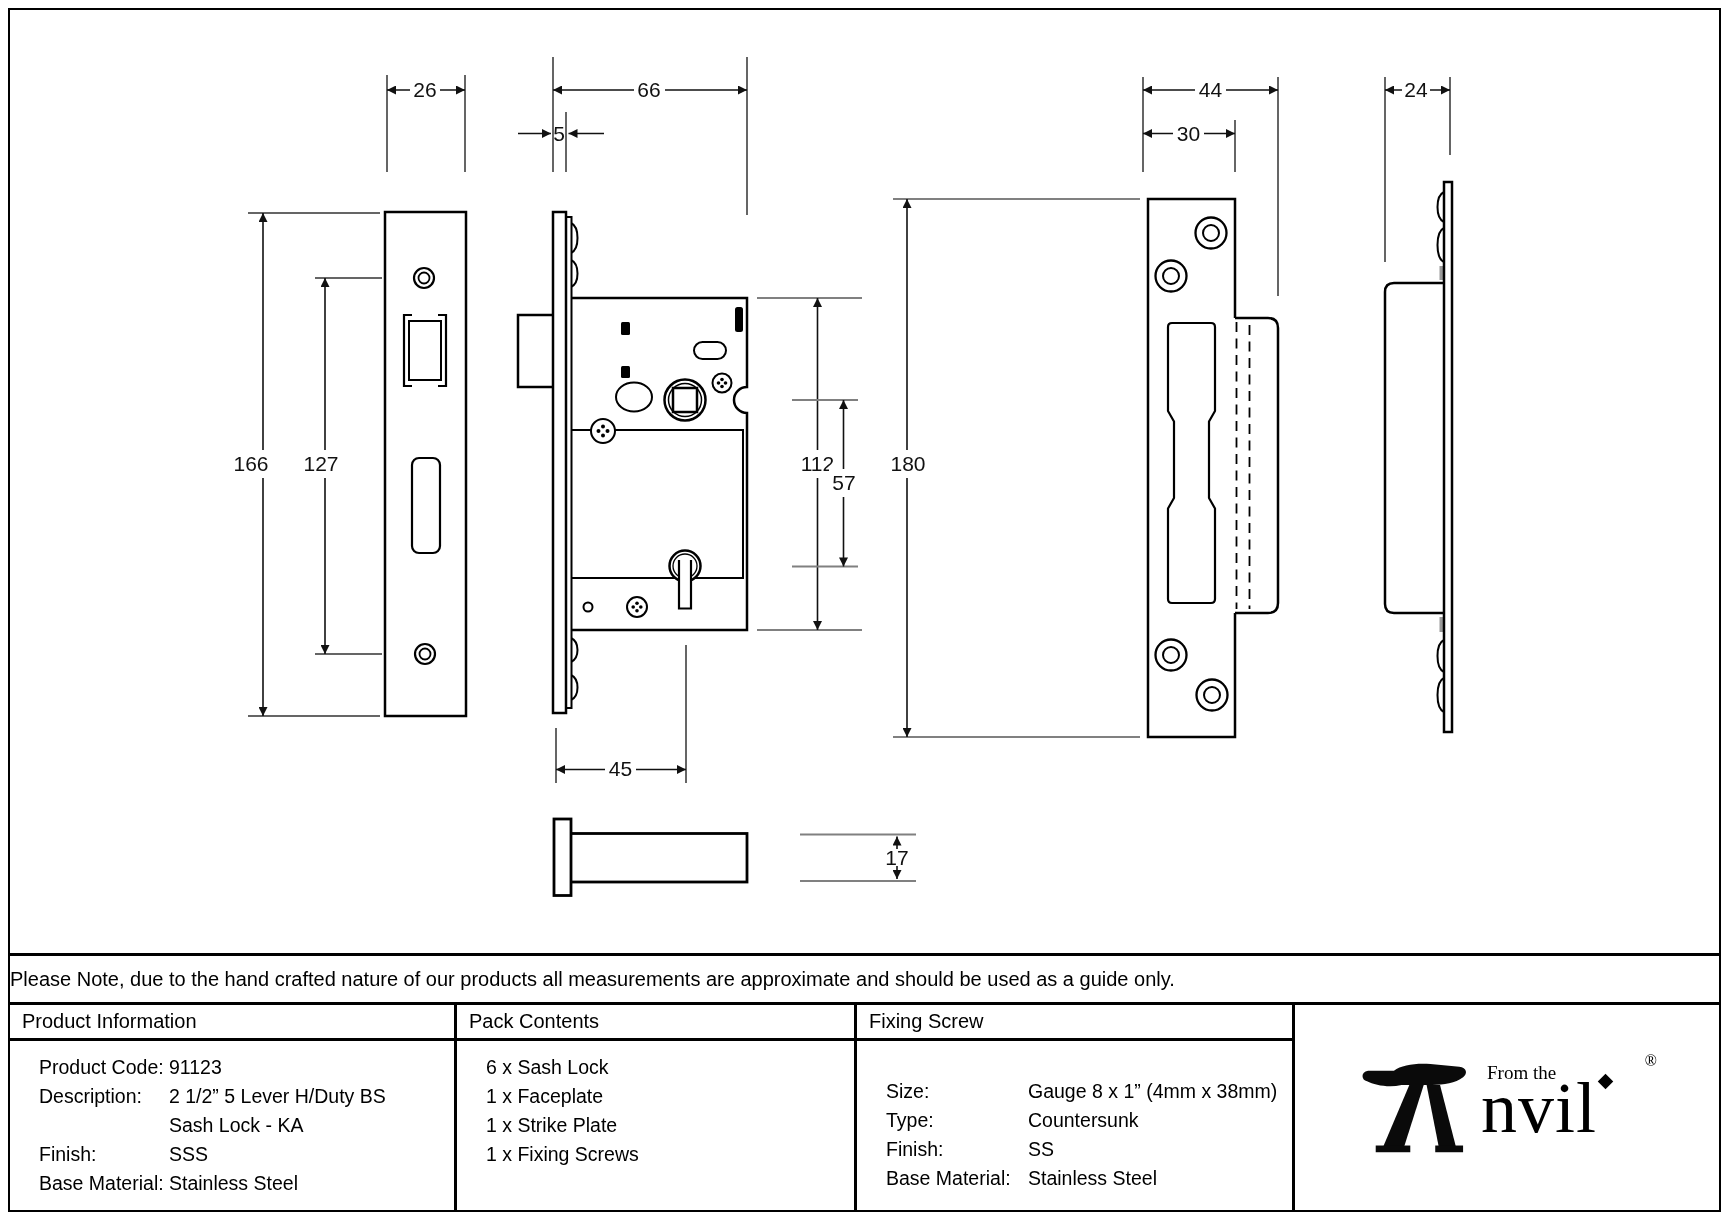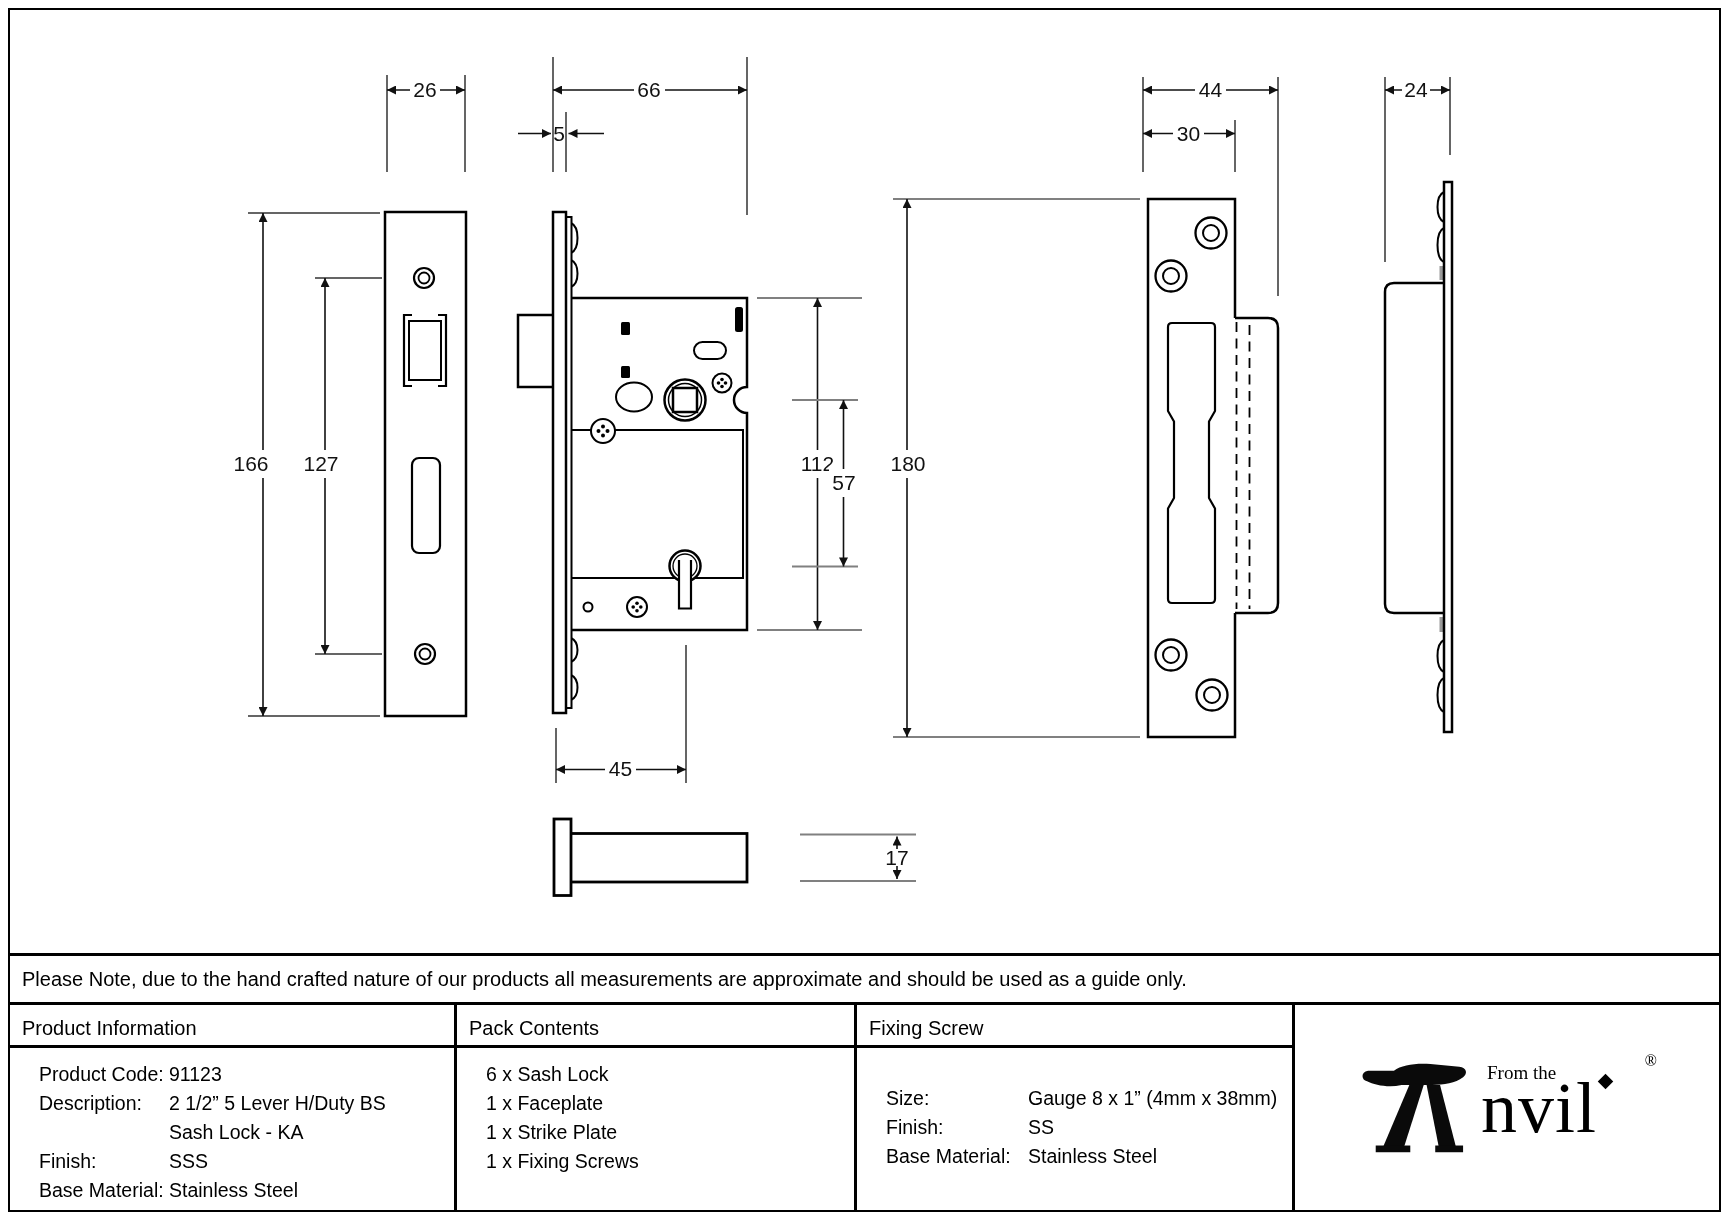--- a/index.html
+++ b/index.html
@@ -3,29 +3,29 @@
 <meta charset="utf-8">
 <style>
   html,body{margin:0;padding:0;background:#fff;}
   #page{position:relative;width:1730px;height:1217px;background:#fff;
         font-family:"Liberation Sans", sans-serif;color:#000;overflow:hidden;}
   
   #frame{position:absolute;left:8px;top:8px;width:1709px;height:1200px;
          border:2.5px solid #000;display:flex;flex-direction:column;}
   #drawing-area{height:943px;}
   #note-row{height:46px;border-top:3px solid #000;display:flex;align-items:center;
-            padding-left:12px;font-size:20px;}
+            padding-left:0;font-size:20px;}
   #table-row{flex:1;border-top:3px solid #000;display:flex;}
   .col{border-right:3px solid #000;display:flex;flex-direction:column;}
   .col.product{width:444px;}
   .col.pack{width:397px;}
   .col.screw{width:435px;gap:24px;}
   .col.logo{flex:1;border-right:none;align-items:center;justify-content:center;}
   .col-header{height:33px;border-bottom:3px solid #000;display:flex;align-items:center;
-              padding-left:12px;font-size:20px;margin-top:7px;}
+              padding-left:12px;font-size:20px;}
   .col-body{flex:1;padding:12px 0 0 29px;font-size:19.5px;line-height:29px;}
   .kv{display:flex;}
   .kv .k{width:130px;flex:none;}
   .screw .kv .k{width:142px;}
   .list-item{display:block;}
   
   #logo-box{position:relative;width:300px;height:108px;}
   #anvil-glyph{position:absolute;left:0;top:8px;}
   #logo-fromthe{position:absolute;left:130px;top:8px;font-family:Liberation Serif, serif;
                 font-size:19px;white-space:nowrap;}
@@ -88,20 +88,24 @@
       </div>
 
       <div class="col screw">
         <div class="col-header">Fixing Screw</div>
         <div class="col-body">
           <div class="kv">
             <span class="k">Size:</span>
             <span class="v">Gauge 8 x 1” (4mm x 38mm)</span>
           </div>
           <div class="kv">
+            <span class="k">Type:</span>
+            <span class="v">Countersunk</span>
+          </div>
+          <div class="kv">
             <span class="k">Finish:</span>
             <span class="v">SS</span>
           </div>
           <div class="kv">
             <span class="k">Base Material:</span>
             <span class="v">Stainless Steel</span>
           </div>
         </div>
       </div>
 

